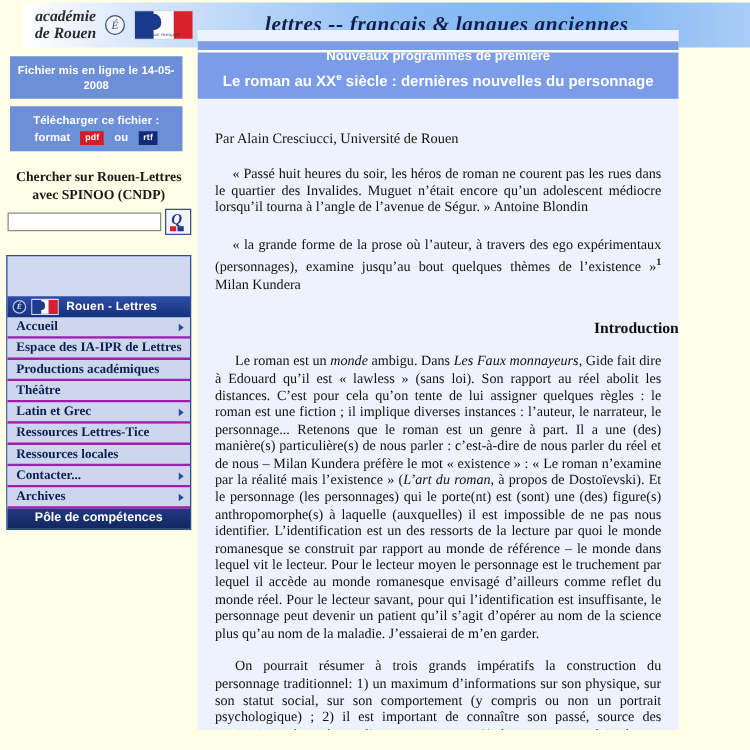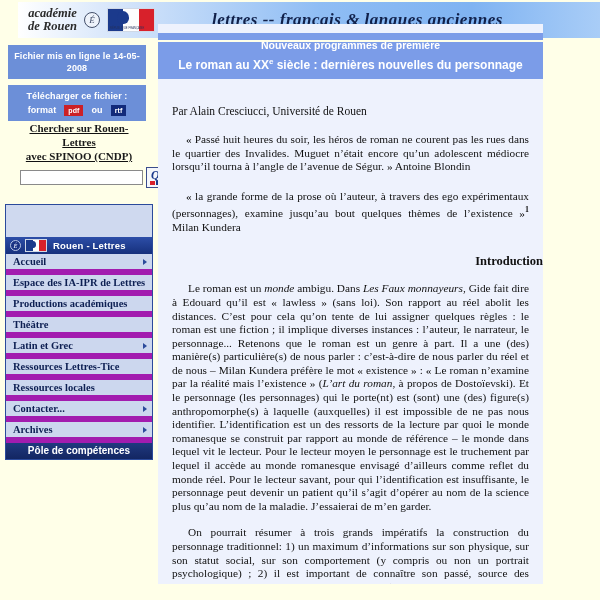--- a/index.html
+++ b/index.html
@@ -138,23 +138,22 @@
     font-weight: bold;
     font-size: 7px;
     color: #fff;
     padding: 1px 4px;
     line-height: 9px;
   }
   .badge-pdf { background: #cc2026; }
   .badge-rtf { background: #122a7a; }
 
   .search-zone {
-    margin-top: 0;
-    padding: 0 20px;
-    text-decoration: underline;
+    margin-top: 14px;
+    padding: 0 6px;
   }
   .search-title {
     font-family: "Liberation Serif", serif;
     font-weight: bold;
     font-size: 11px;
     color: #1a1a1a;
     text-align: center;
     line-height: 14px;
   }
   .search-row {
@@ -242,21 +241,21 @@
   .nav-title { margin-left: 2px; }
   .nav-item {
     display: flex;
     align-items: center;
     justify-content: space-between;
     font-family: "Liberation Serif", serif;
     font-weight: bold;
     font-size: 10.5px;
     color: #0d1f52;
     padding: 1px 5px 1px 7px;
-    border-bottom: 6px solid #a21caf;
+    border-bottom: 2px solid #a21caf;
     background: #ccd7ee;
     cursor: pointer;
     line-height: 13px;
   }
   .arrow {
     width: 0; height: 0;
     border-top: 3px solid transparent;
     border-bottom: 3px solid transparent;
     border-left: 4px solid #2b4a9b;
   }

